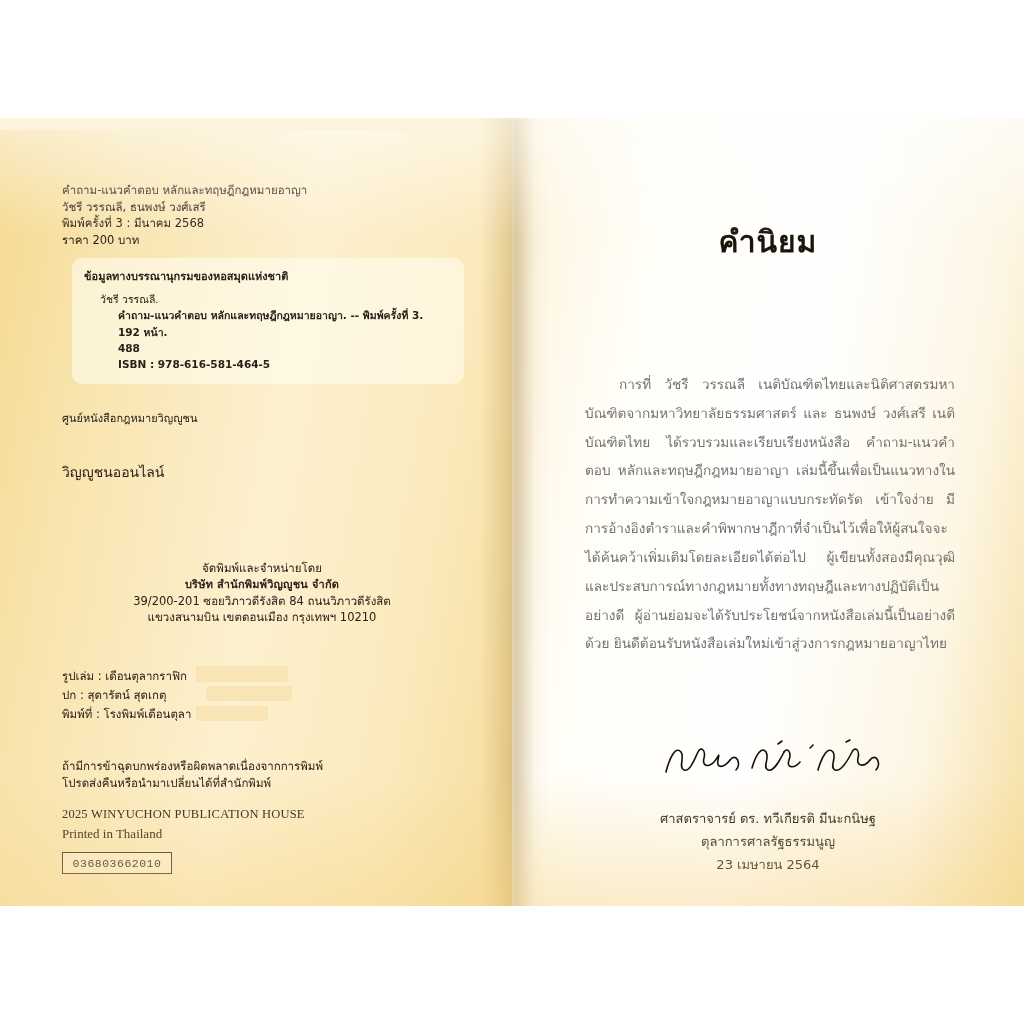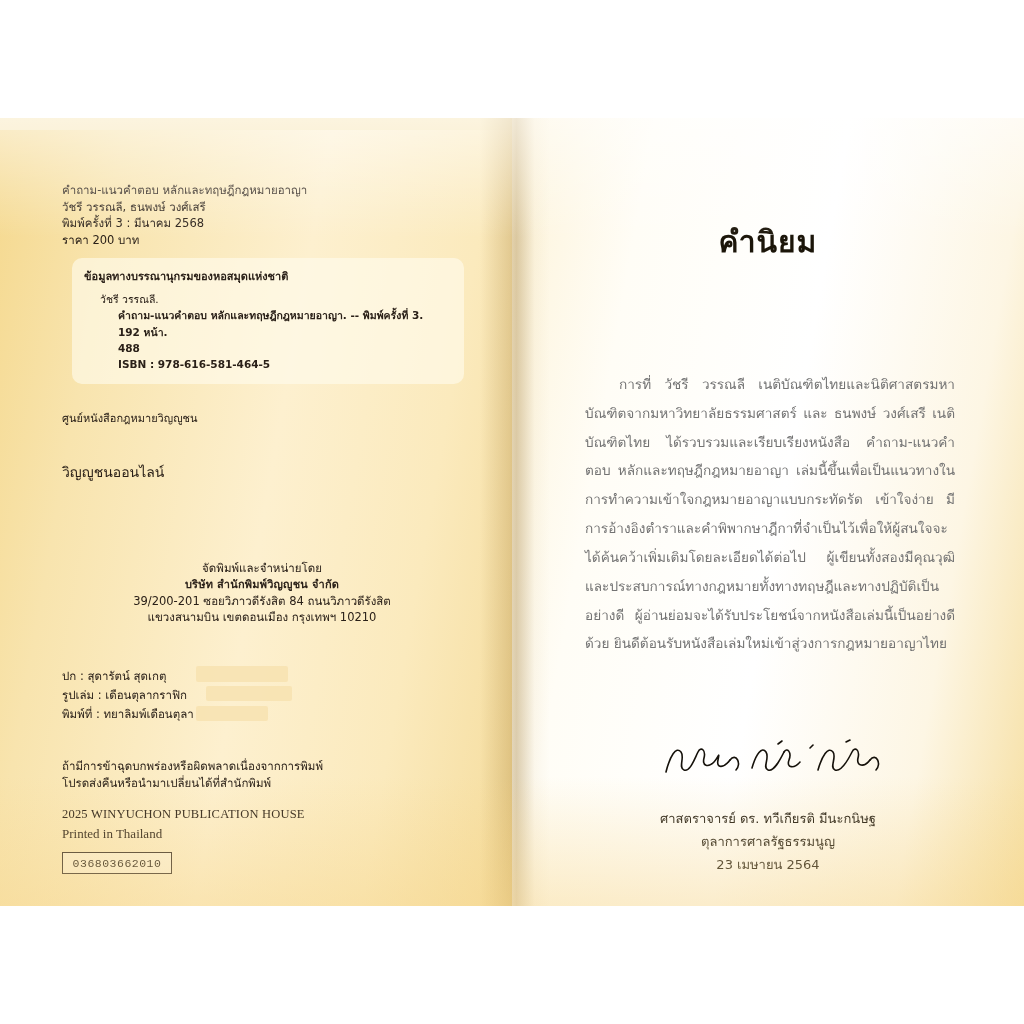--- a/index.html
+++ b/index.html
@@ -213,30 +213,30 @@
 
     <div class="lp" id="publisher-block">
       <div>จัดพิมพ์และจำหน่ายโดย</div>
       <div class="pb-name">บริษัท สำนักพิมพ์วิญญูชน จำกัด</div>
       <div>39/200-201 ซอยวิภาวดีรังสิต 84 ถนนวิภาวดีรังสิต</div>
       <div>แขวงสนามบิน เขตดอนเมือง กรุงเทพฯ 10210</div>
     </div>
 
     <div class="lp" id="credits-block">
       <div class="row">
+        <span>รูปเล่ม :</span>
+        <span>เดือนตุลากราฟิก</span>
+      </div>
+      <div class="row">
         <span>ปก :</span>
         <span>สุดารัตน์ สุดเกตุ</span>
       </div>
       <div class="row">
-        <span>รูปเล่ม :</span>
-        <span>เดือนตุลากราฟิก</span>
-      </div>
-      <div class="row">
         <span>พิมพ์ที่ :</span>
-        <span>ทยาลิมพ์เดือนตุลา</span>
+        <span>โรงพิมพ์เดือนตุลา</span>
       </div>
     </div>
 
     <div class="smudge" style="left:196px; top:536px; width:92px; height:16px;"></div>
     <div class="smudge" style="left:206px; top:556px; width:86px; height:15px;"></div>
     <div class="smudge" style="left:196px; top:576px; width:72px; height:15px;"></div>
 
     <div class="lp" id="notice-block">
       <div>ถ้ามีการข้าฉุดบกพร่องหรือผิดพลาดเนื่องจากการพิมพ์</div>
       <div>โปรดส่งคืนหรือนำมาเปลี่ยนได้ที่สำนักพิมพ์</div>

